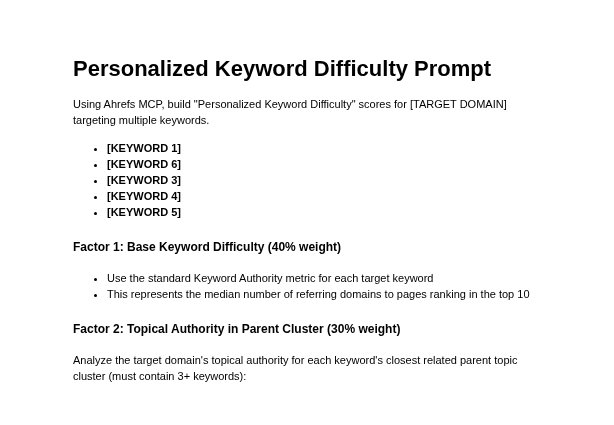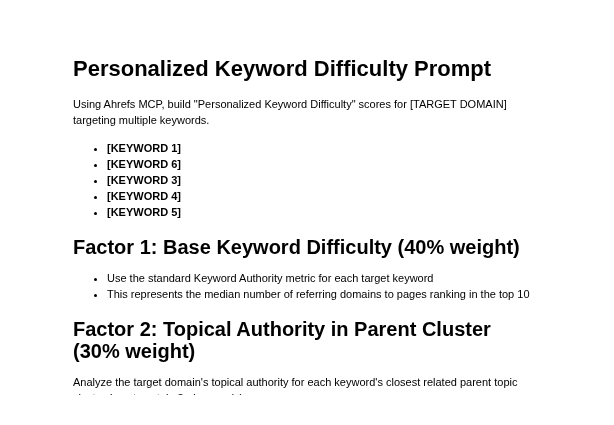--- a/index.html
+++ b/index.html
@@ -26,21 +26,21 @@
     margin-top: 32px;
   }
   h1.doc-title {
     font-size: 22px;
     line-height: 30px;
     font-weight: 700;
     margin: 0 0 12px 0;
     letter-spacing: 0;
   }
   h2.section-heading {
-    font-size: 20px;
+    font-size: 12px;
     line-height: 22px;
     font-weight: 700;
     margin: 16px 0 12px 0;
   }
   p {
     margin: 0 0 12px 0;
   }
   ul {
     margin: 0 0 12px 0;
     padding: 0 0 0 34px;

